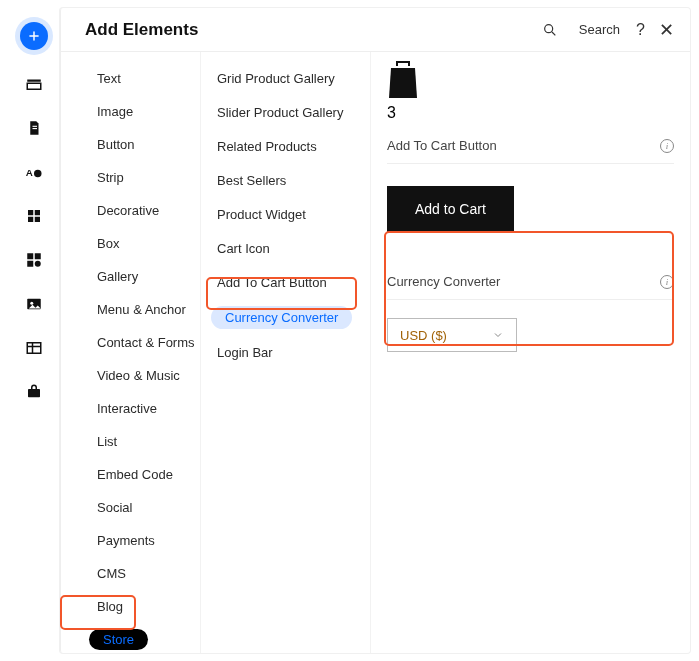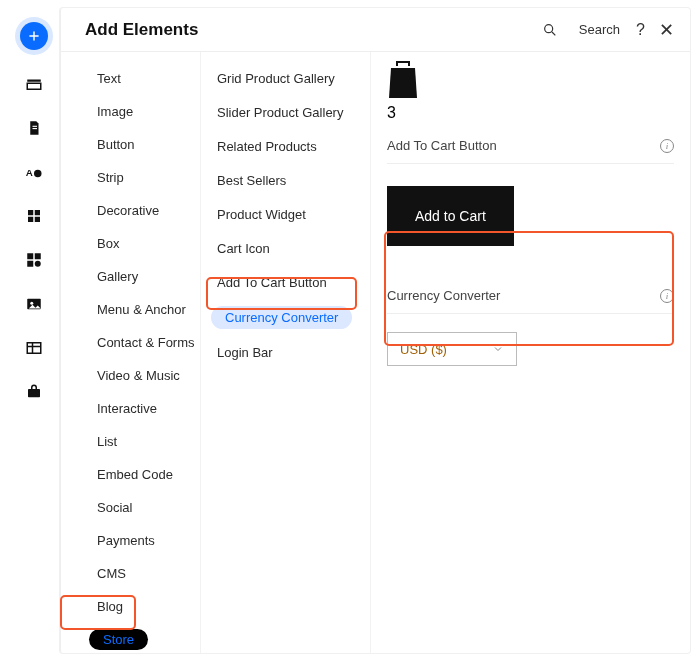--- a/index.html
+++ b/index.html
@@ -171,21 +171,21 @@
       font-size: 9px;
       color: #888;
       font-style: italic;
       font-family: serif;
       cursor: pointer;
     }
     .cart-btn {
       margin-top: 22px;
       background: #111;
       color: #fff;
-      padding: 22px 28px;
+      padding: 15px 28px;
       font-size: 14px;
       display: inline-block;
       cursor: pointer;
     }
     .cc-block {
       margin-top: 32px;
       padding: 10px 0 20px 0;
     }
     .cc-head {
       display: flex;

